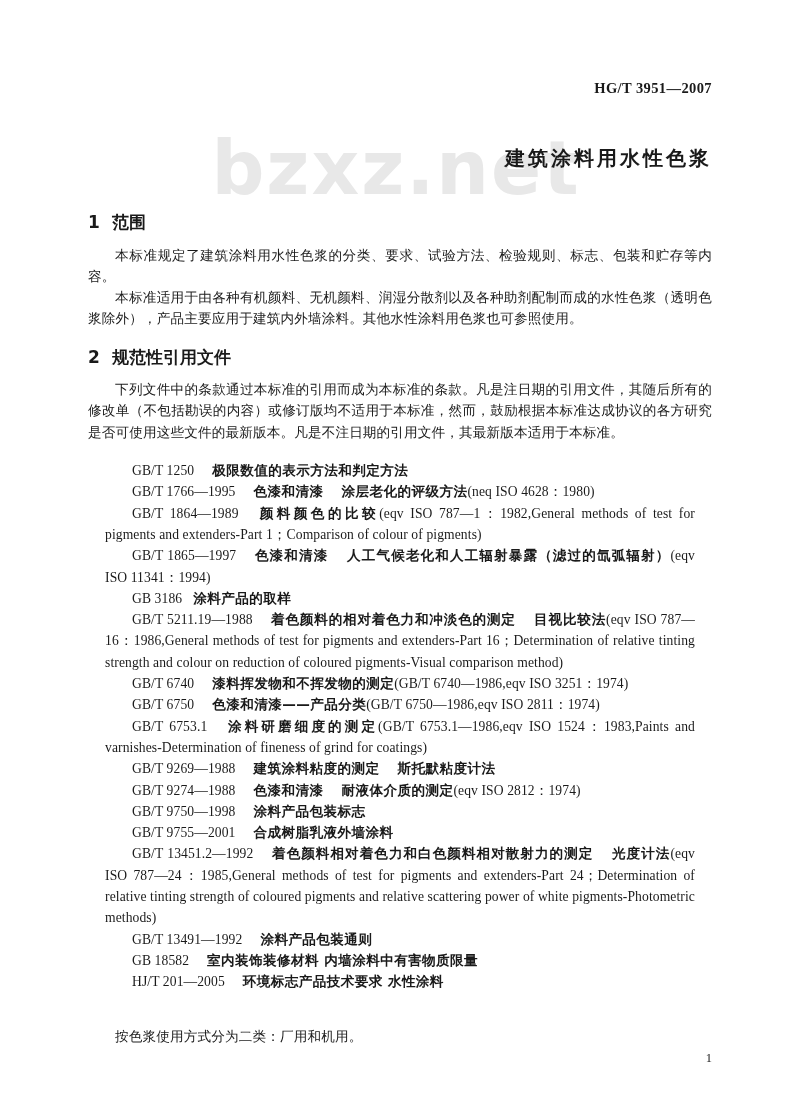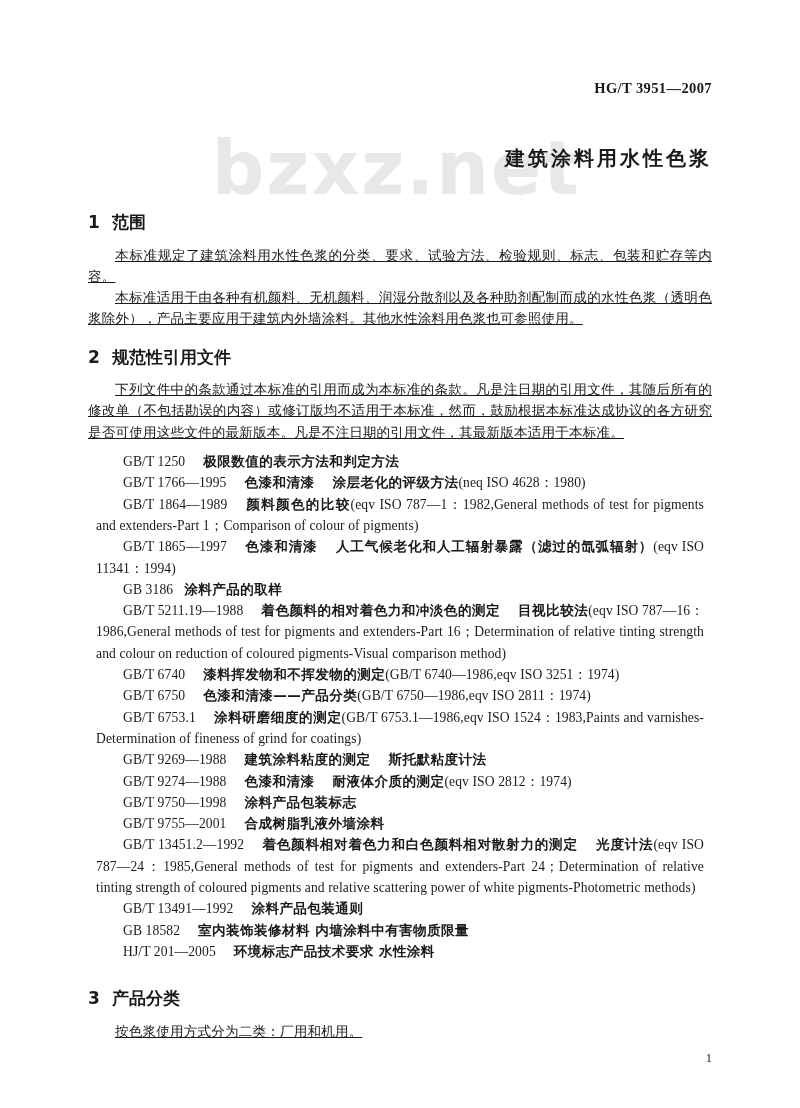--- a/index.html
+++ b/index.html
@@ -82,29 +82,28 @@
 
   .para {
     font-family: "DejaVu Sans", "Liberation Sans", sans-serif;
     font-size: 13.6px;
     line-height: 21.3px;
     margin: 0;
     text-align: justify;
     text-justify: inter-ideograph;
     text-indent: 27px;
     letter-spacing: 0.15px;
-    text-decoration: underline;
   }
 
   .block-gap-1 { height: 15px; }
   .block-gap-3 { height: 16px; }
 
   
   .ref-list {
-    margin: 8px;
+    margin: 17px;
     padding: 0;
     list-style: none;
   }
   .ref-item {
     font-size: 13.6px;
     line-height: 21.3px;
     margin: 0;
     text-indent: 27px;
     text-align: justify;
     text-justify: inter-ideograph;
@@ -171,22 +170,19 @@
         <li class="ref-item"><span>GB/T 9750—1998</span><span class="sp-wide"></span><span class="cn">涂料产品包装标志</span></li>
         <li class="ref-item"><span>GB/T 9755—2001</span><span class="sp-wide"></span><span class="cn">合成树脂乳液外墙涂料</span></li>
         <li class="ref-item"><span>GB/T 13451.2—1992</span><span class="sp-wide"></span><span class="cn">着色颜料相对着色力和白色颜料相对散射力的测定</span><span class="sp-wide"></span><span class="cn">光度计法</span><span>(eqv ISO 787—24：1985,General methods of test for pigments and extenders-Part 24；Determination of relative tinting strength of coloured pigments and relative scattering power of white pigments-Photometric methods)</span></li>
         <li class="ref-item"><span>GB/T 13491—1992</span><span class="sp-wide"></span><span class="cn">涂料产品包装通则</span></li>
         <li class="ref-item"><span>GB 18582</span><span class="sp-wide"></span><span class="cn">室内装饰装修材料 内墙涂料中有害物质限量</span></li>
         <li class="ref-item"><span>HJ/T 201—2005</span><span class="sp-wide"></span><span class="cn">环境标志产品技术要求 水性涂料</span></li>
       </ul>
 
     <div class="block-gap-3"></div>
 
-    <div class="section-heading">
-      <span class="num">3</span><span>产品分类</span>
-    </div>
     <p class="para">按色浆使用方式分为二类：厂用和机用。</p>
 
   </div>
 
   <div class="page-number">1</div>
 
 </div>
 
 </body></html>

